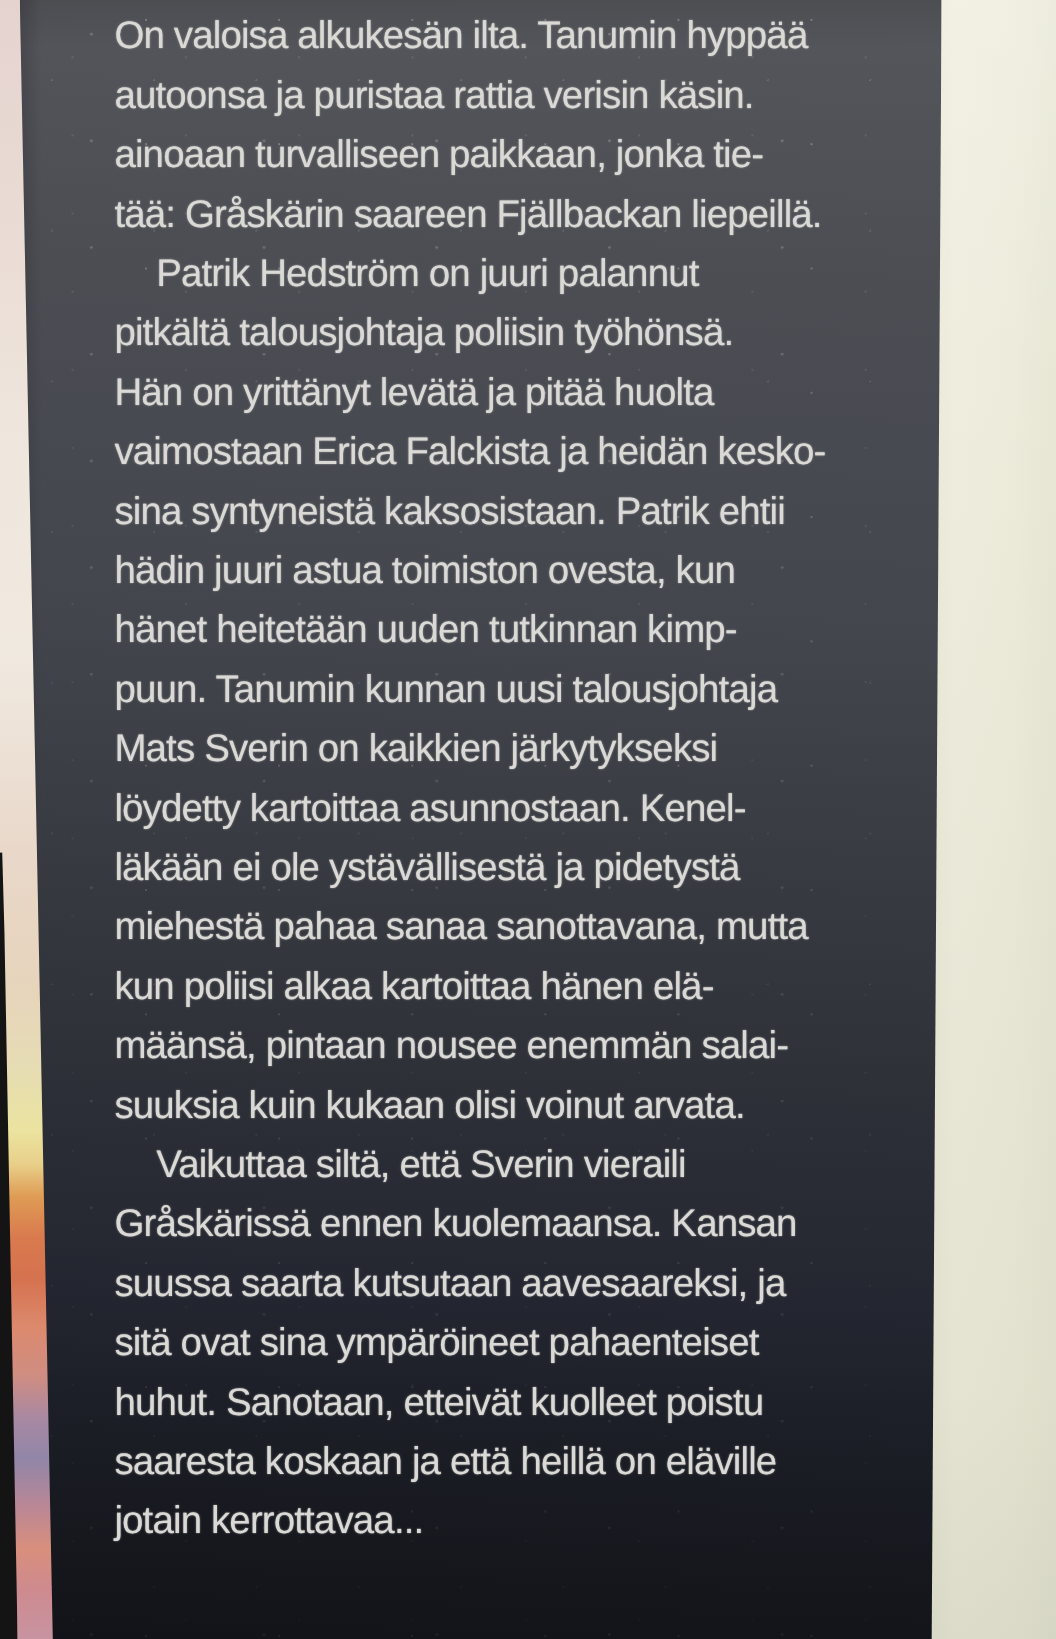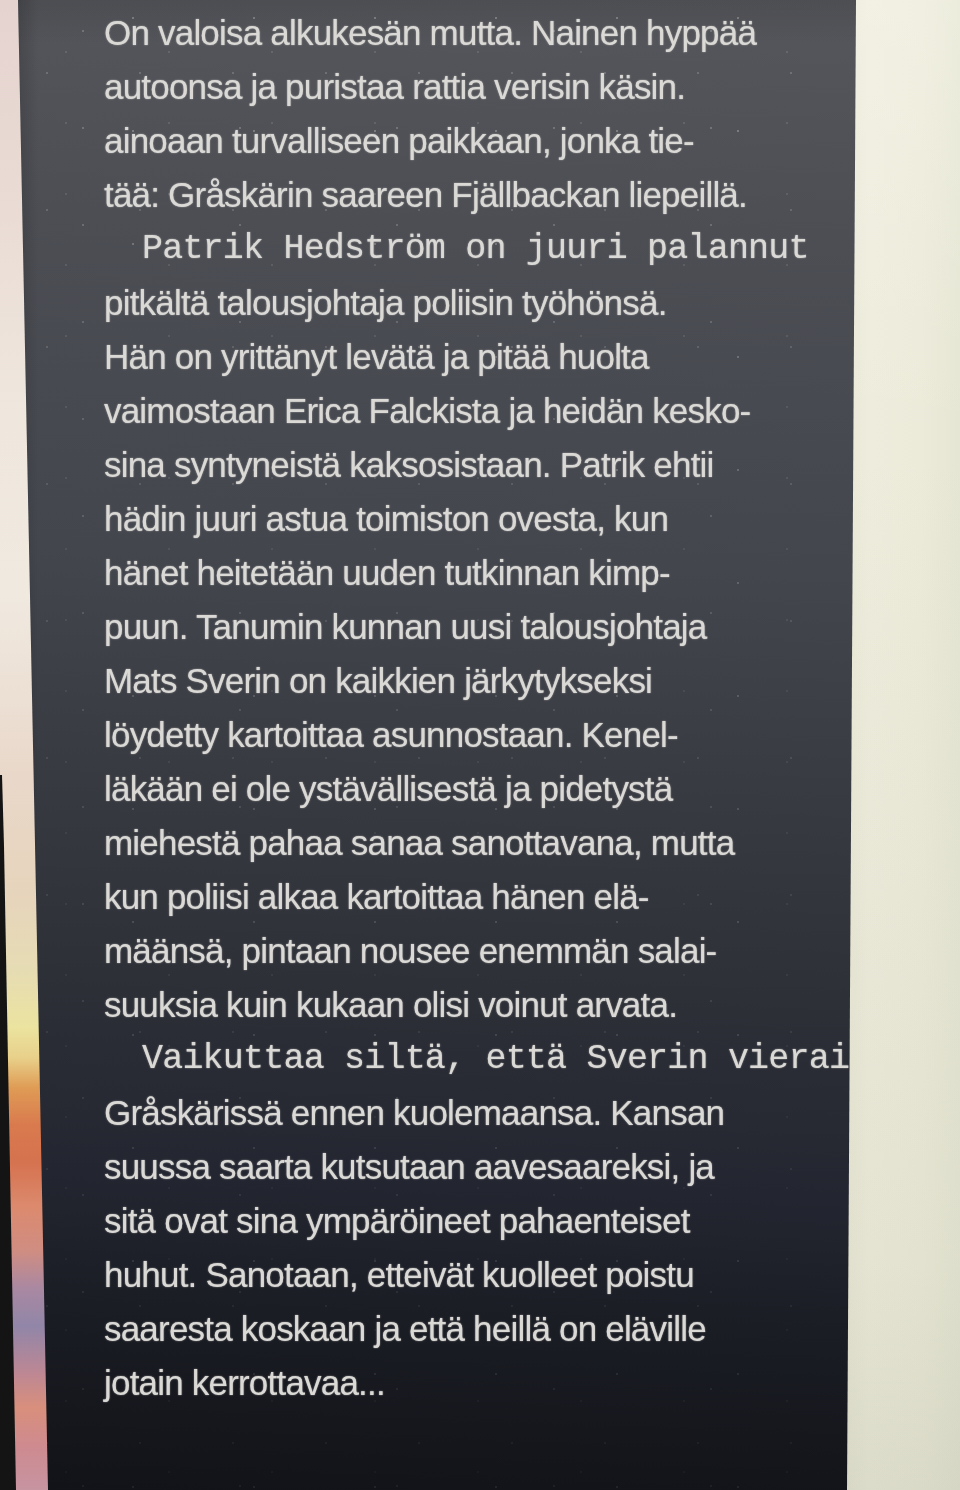--- a/index.html
+++ b/index.html
@@ -69,40 +69,40 @@
 
   
   .blurb{
     position:absolute;left:104px;top:6px;width:720px;
     color:var(--text);
     font-size:35px;line-height:54px;letter-spacing:-0.8px;
     text-shadow:0 0 2px rgba(235,235,230,.45),0 0 1px rgba(255,255,255,.3);
     white-space:nowrap;
   }
   .blurb .line{height:54px;}
-  .blurb .line.indent{padding-left:38px;font-family:Liberation Mono, monospace;}
+  .blurb .line.indent{padding-left:38px;}
 </style>
 </head>
 <body>
 
 <div class="photo">
 
   <div class="bg-left" style="background: linear-gradient(rgb(229, 211, 207) 0%, rgb(233, 218, 211) 12%, rgb(239, 231, 222) 28%, rgb(240, 233, 224) 40%, rgb(233, 216, 202) 52%, rgb(231, 212, 188) 60%, rgb(230, 220, 180) 65%, rgb(235, 227, 159) 69%, rgb(232, 208, 138) 71%, rgb(223, 156, 85) 73%, rgb(217, 122, 78) 75.5%, rgb(213, 114, 79) 78%, rgb(220, 138, 110) 81%, rgb(207, 141, 130) 84%, rgb(169, 136, 162) 86.5%, rgb(145, 134, 168) 89%, rgb(187, 135, 149) 92%, rgb(217, 143, 124) 94.5%, rgb(206, 138, 143) 97%, rgb(199, 148, 161) 100%);">
     <div class="black-sliver"></div>
   </div>
 
   <div class="bg-right">
     <div class="bottom-tint"></div>
   </div>
 
   <div class="page">
     <div class="speckles"></div>
     <div class="page-vignette"></div>
     <div class="blurb">
-        <div class="line">On valoisa alkukesän mutta. Nainen hyppää</div>
+        <div class="line">On valoisa alkukesän ilta. Tanumin hyppää</div>
         <div class="line">autoonsa ja puristaa rattia verisin käsin.</div>
         <div class="line">ainoaan turvalliseen paikkaan, jonka tie-</div>
         <div class="line">tää: Gråskärin saareen Fjällbackan liepeillä.</div>
         <div class="line indent">Patrik Hedström on juuri palannut</div>
         <div class="line">pitkältä talousjohtaja poliisin työhönsä.</div>
         <div class="line">Hän on yrittänyt levätä ja pitää huolta</div>
         <div class="line">vaimostaan Erica Falckista ja heidän kesko-</div>
         <div class="line">sina syntyneistä kaksosistaan. Patrik ehtii</div>
         <div class="line">hädin juuri astua toimiston ovesta, kun</div>
         <div class="line">hänet heitetään uuden tutkinnan kimp-</div>

